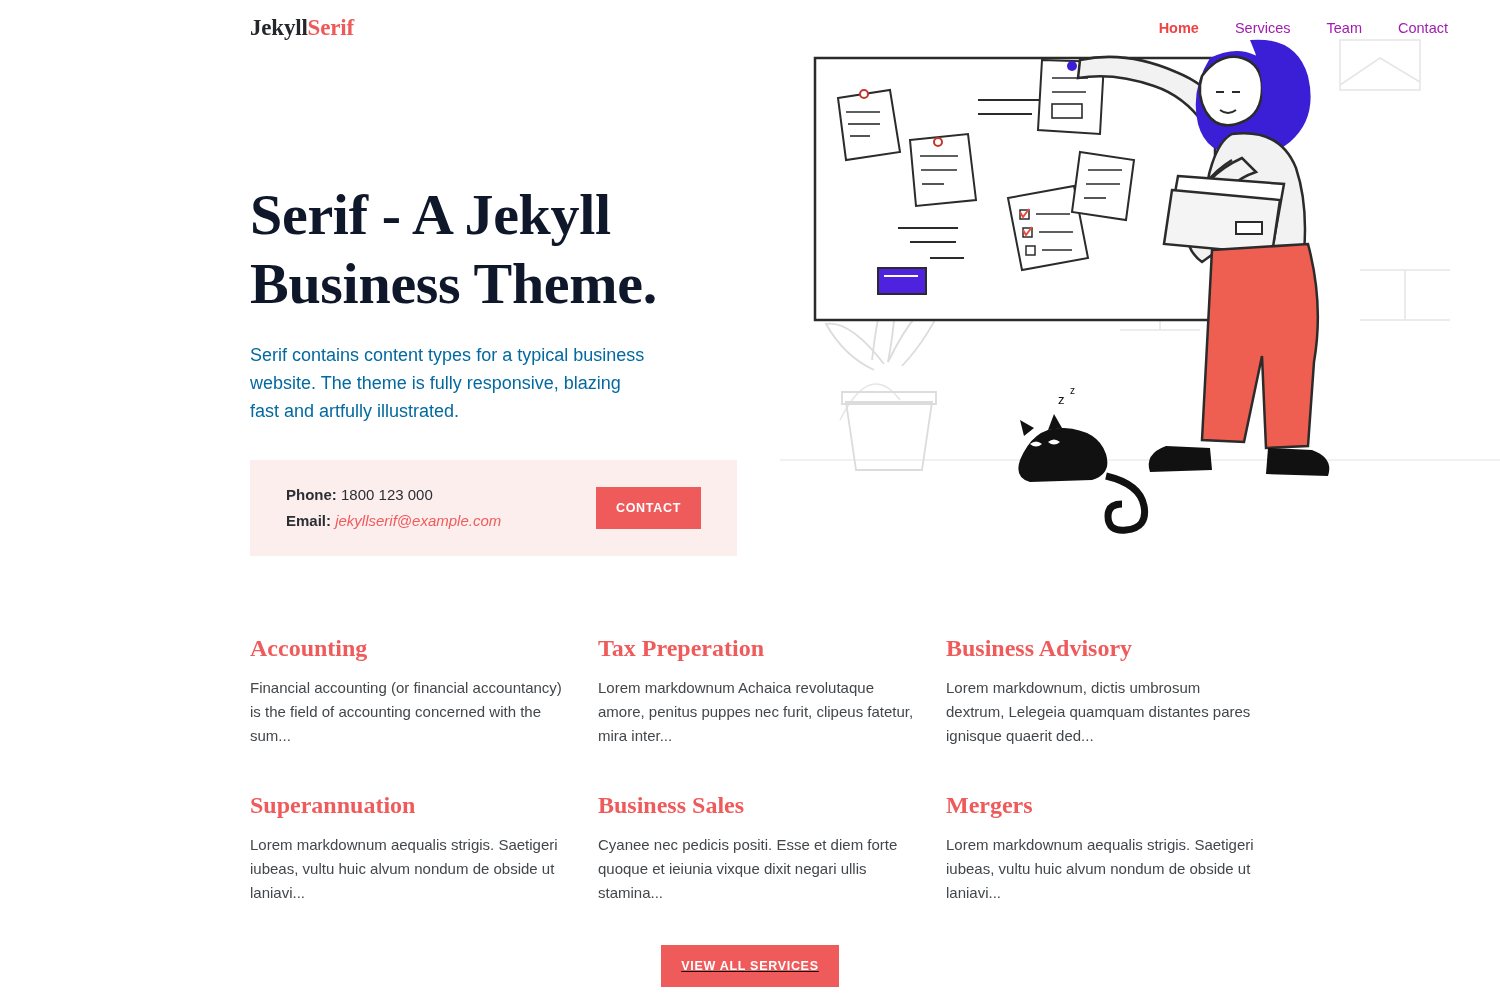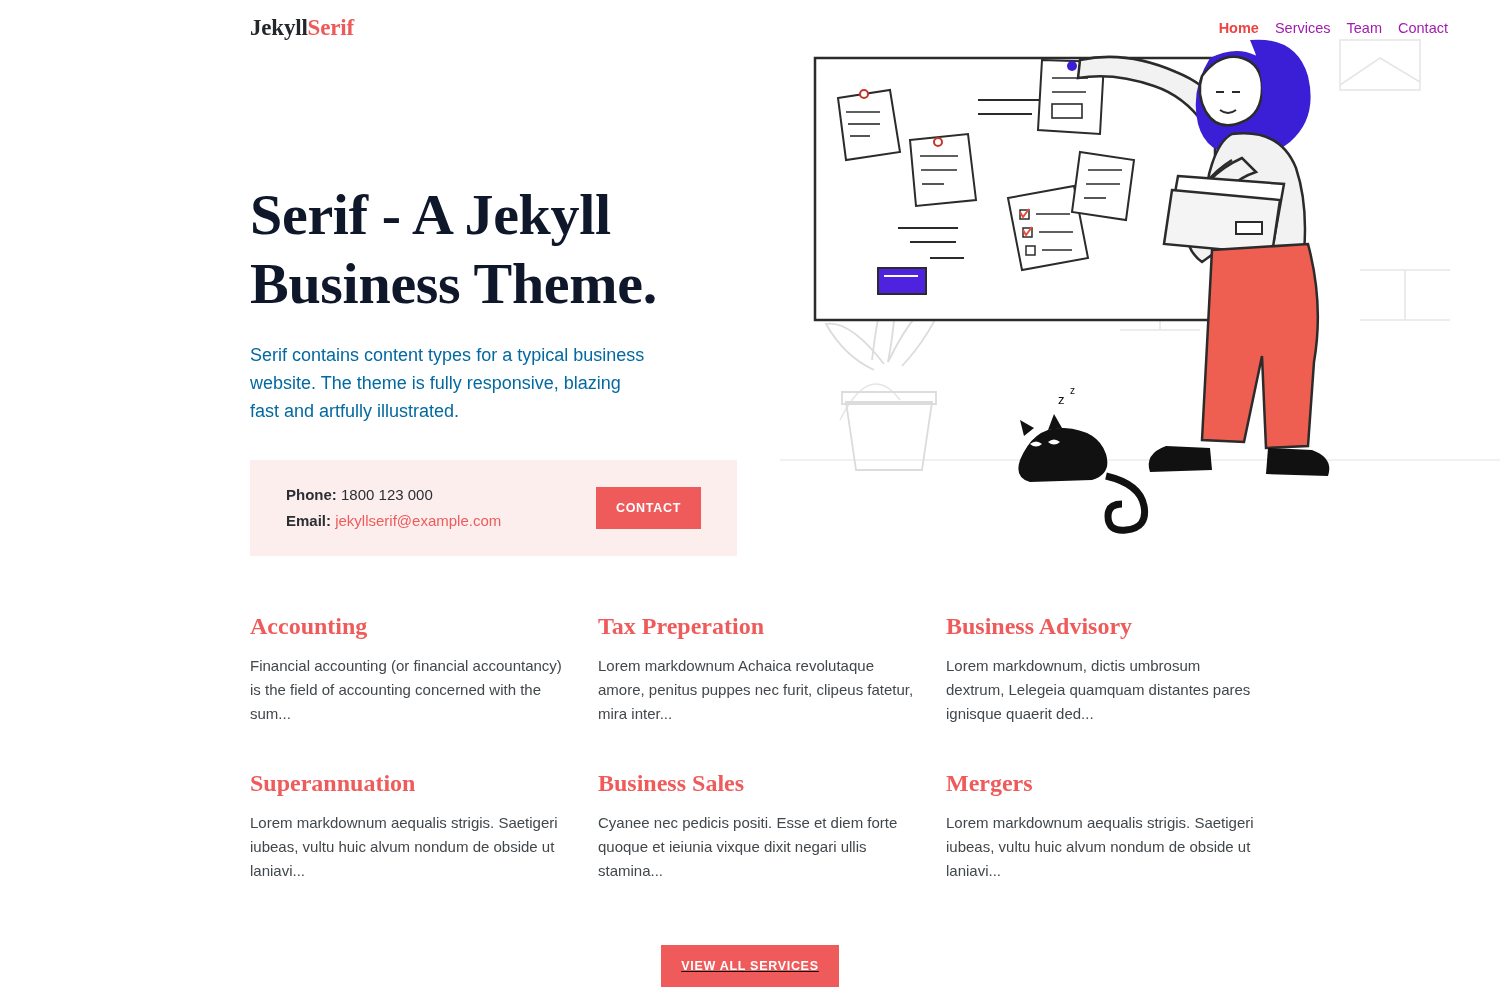--- a/index.html
+++ b/index.html
@@ -18,21 +18,21 @@
     display: flex; align-items: center; justify-content: space-between;
     padding: 0 52px 0 250px;
     z-index: 20;
   }
   .brand {
     font-family: "Liberation Serif", serif;
     font-size: 23px; font-weight: 700; letter-spacing: -0.2px;
     color: #23272b; white-space: nowrap;
   }
   .brand .brand-accent { color: #ee5a5a; }
-  .main-nav { display: flex; align-items: center; gap: 16px; }
+  .main-nav { display: flex; align-items: center; gap: 36px; }
   .nav-link {
     font-size: 14.5px; color: #a21caf; text-decoration: none;
     white-space: nowrap;
   }
   .nav-link.active { font-weight: 700; color: #ef4444; }
 
   
   .hero { position: absolute; top: 0; left: 0; width: 1500px; height: 600px; }
 
   .hero-copy { position: absolute; left: 250px; top: 180px; width: 520px; }
@@ -46,38 +46,38 @@
     margin: 0 0 34px 0; max-width: 400px;
   }
 
   .contact-box {
     width: 487px; background: #fdeeee;
     padding: 22px 36px; display: flex; align-items: center;
     justify-content: space-between;
   }
   .contact-lines { font-size: 15px; line-height: 1.75; color: #2b2f33; }
   .contact-lines .lbl { font-weight: 700; }
-  .contact-lines a { color: #ef5b5b; text-decoration: none; }
+  .contact-lines a { color: #ef5b5b; text-decoration: none; font-style: italic; }
   .btn {
     display: inline-block; background: #ef5b5b; color: #fff;
     font-size: 12.5px; letter-spacing: 0.7px; font-weight: 700;
     padding: 14px 20px; border: none; cursor: pointer; text-decoration: none;
     text-transform: uppercase; white-space: nowrap;
   }
 
   
   .hero-art {
     position: absolute; right: 0; top: 30px; width: 720px; height: 520px;
     overflow: hidden;
   }
   .hero-art svg { display: block; }
 
   
   .services {
-    position: absolute; left: 250px; top: 613px; width: 1012px;
+    position: absolute; left: 250px; top: 635px; width: 1012px;
     display: grid; grid-template-columns: repeat(3, 1fr); gap: 44px 32px;
   }
   .svc-title {
     font-family: "Liberation Serif", serif;
     font-size: 24px; font-weight: 700; color: #ef5b5b; margin: 0 0 14px 0;
   }
   .svc-text { font-size: 15px; line-height: 1.6; color: #42474b; margin: 0; max-width: 320px; }
 
   .view-all-wrap {
     position: absolute; top: 945px; left: 0; width: 1500px;

